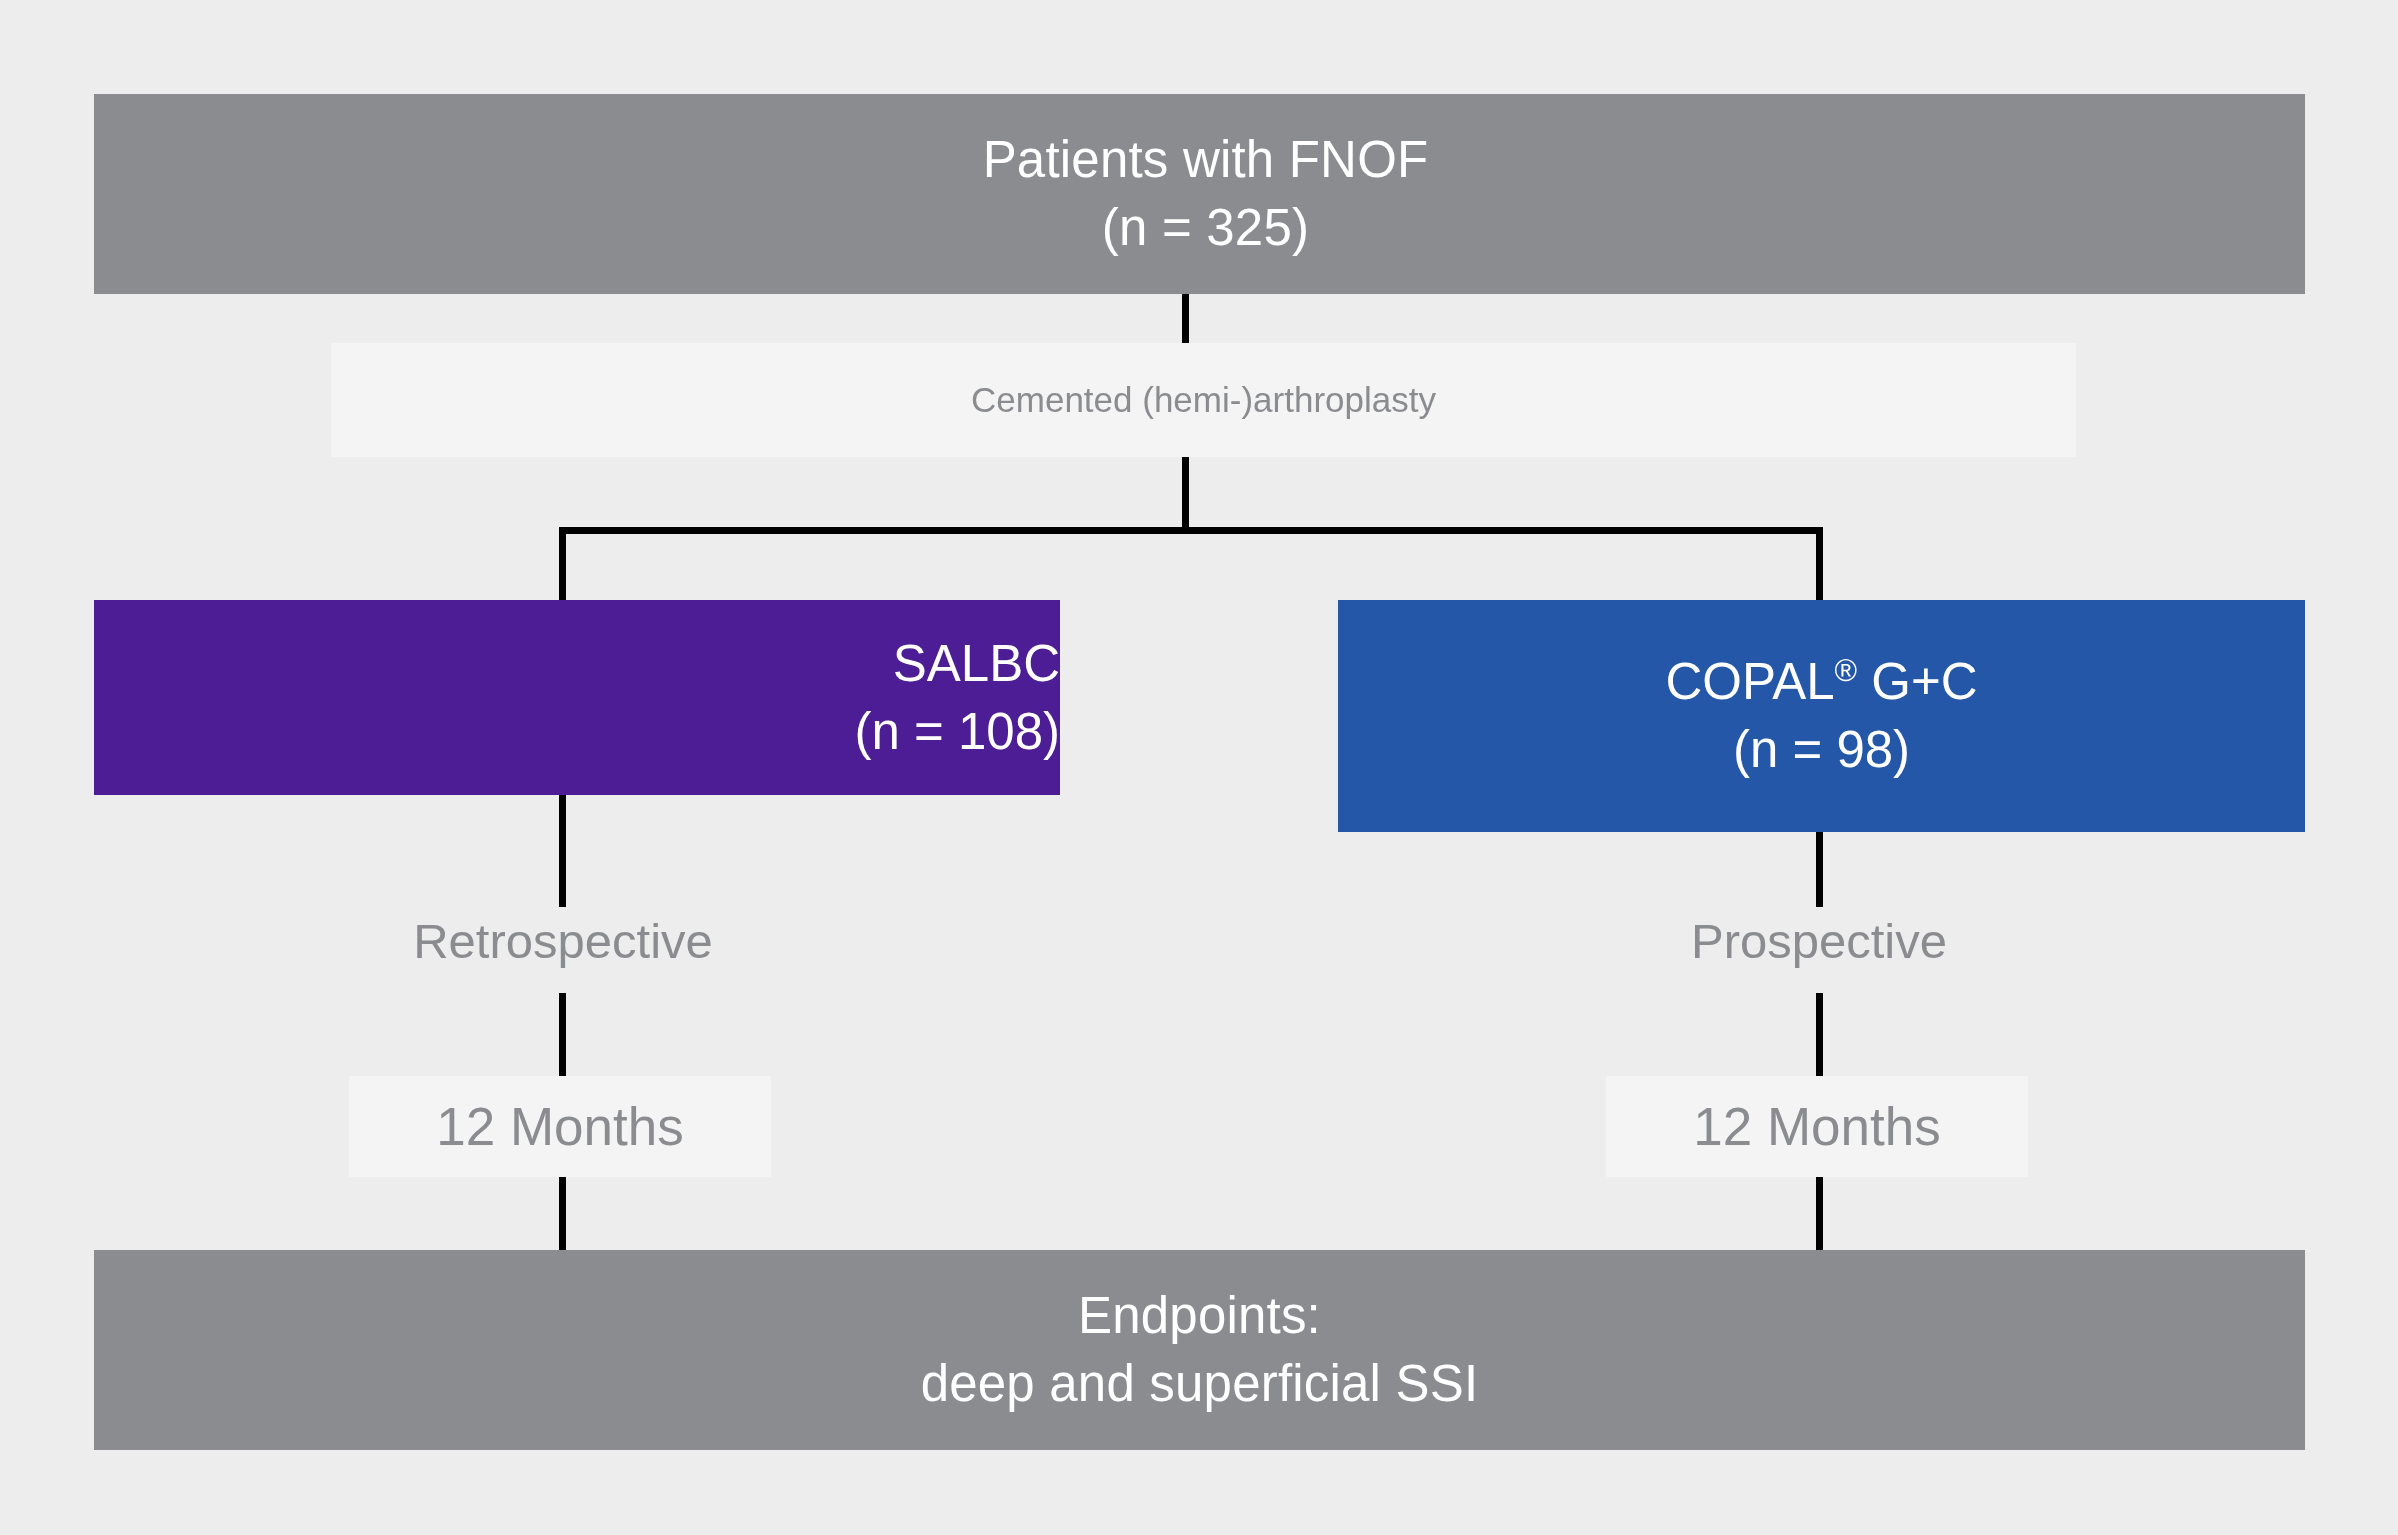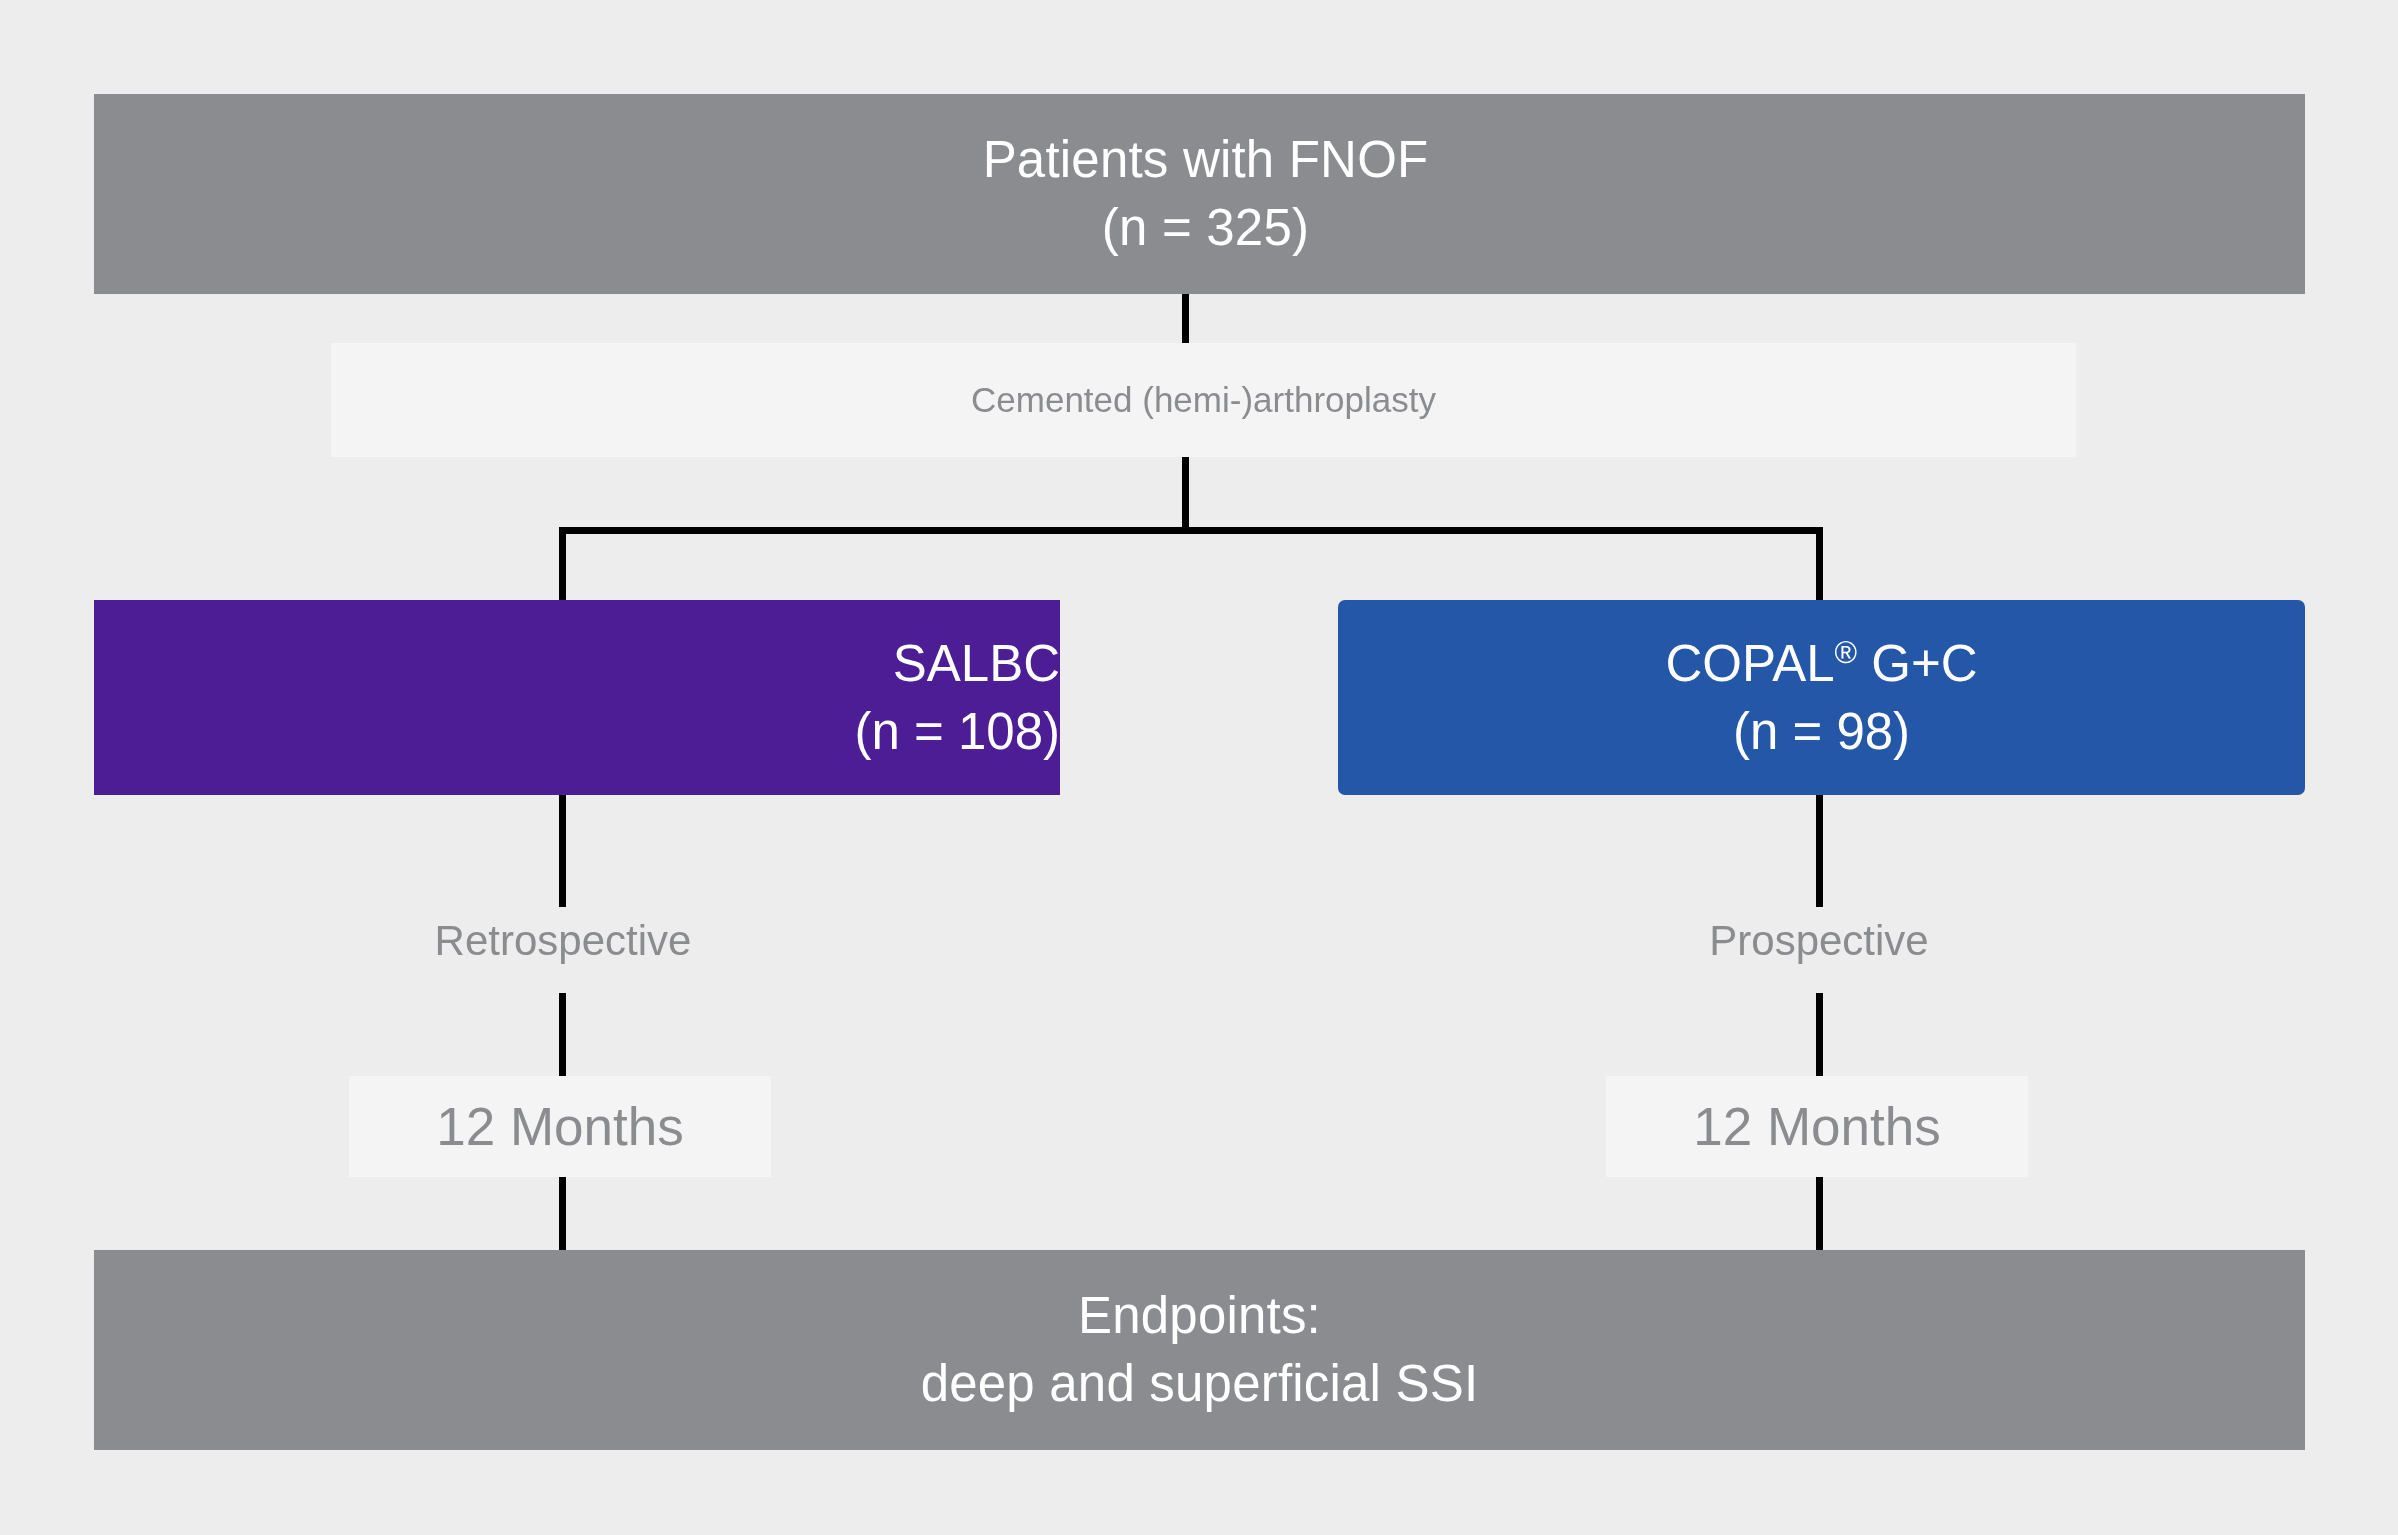--- a/index.html
+++ b/index.html
@@ -93,21 +93,21 @@
   .reg-mark {
     font-size: 0.60em;
     vertical-align: super;
     line-height: 0;
   }
 
   
   .annot {
     position: absolute;
     color: #8a8c8f;
-    font-size: 42px;
+    font-size: 49px;
     line-height: 58px;
     white-space: nowrap;
     text-align: center;
     z-index: 2;
   }
 
   
   .node-months .line1 {
     font-size: 53px;
     line-height: 58px;
@@ -143,21 +143,21 @@
 
   <div class="node node-pale" style="left:331px; top:343px; width:1745px; height:114px;">
     <span class="line1">Cemented (hemi-)arthroplasty</span>
   </div>
 
   <div class="node node-green" style="left:94px; top:600px; width:966px; height:195px;">
     <span class="line1">SALBC</span>
     <span class="line2">(n = 108)</span>
   </div>
 
-  <div class="node node-blue" style="left:1338px; top:600px; width:967px; height:195px;border-radius:7px;">
+  <div class="node node-blue" style="left:1338px; top:600px; width:967px; height:232px;">
     <span class="line1"><span>COPAL</span><span class="reg-mark">®</span><span> G+C</span></span>
     <span class="line2">(n = 98)</span>
   </div>
 
   <div class="annot" style="left:282px; top:912px; width:562px;">
     <span>Retrospective</span>
   </div>
 
   <div class="annot" style="left:1538px; top:912px; width:562px;">
     <span>Prospective</span>

